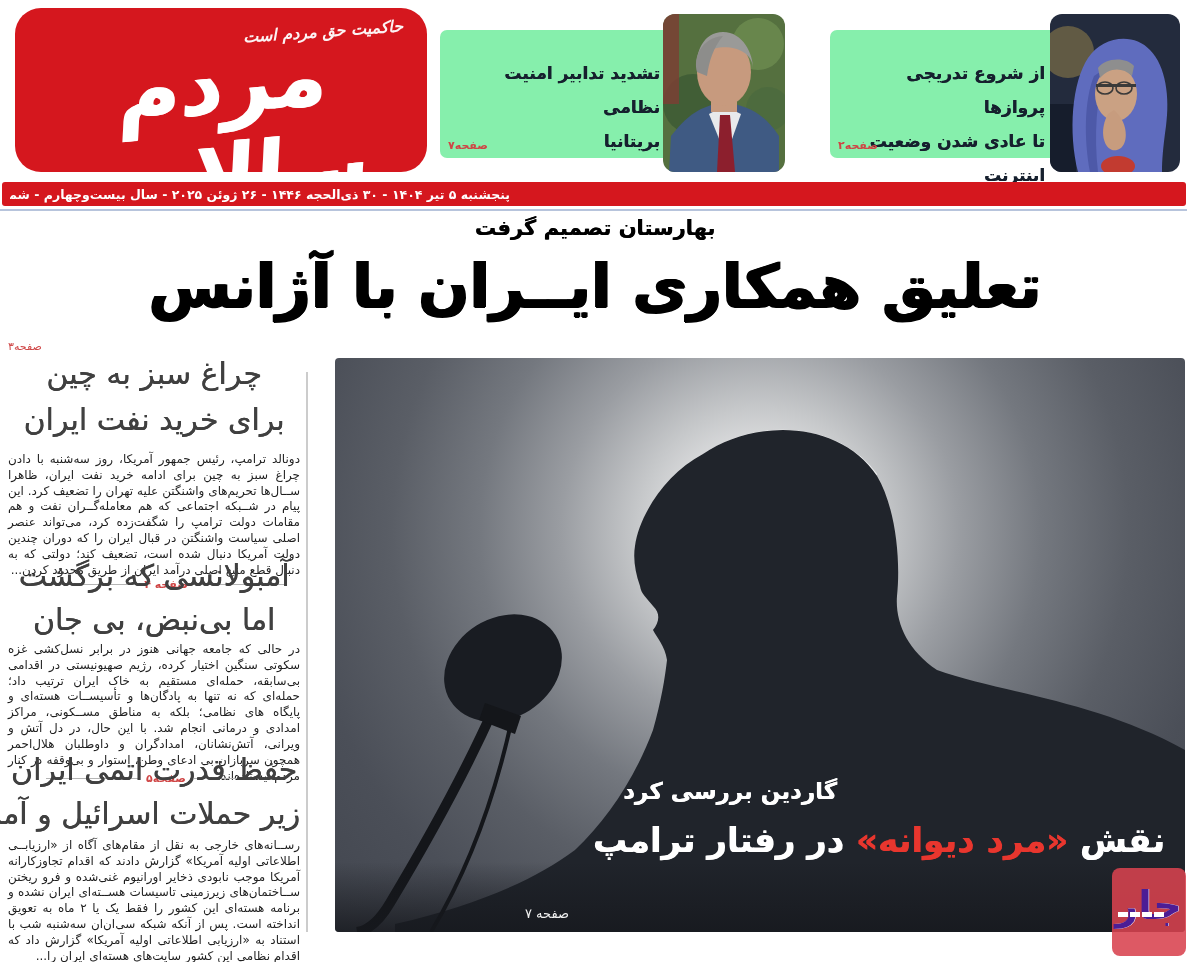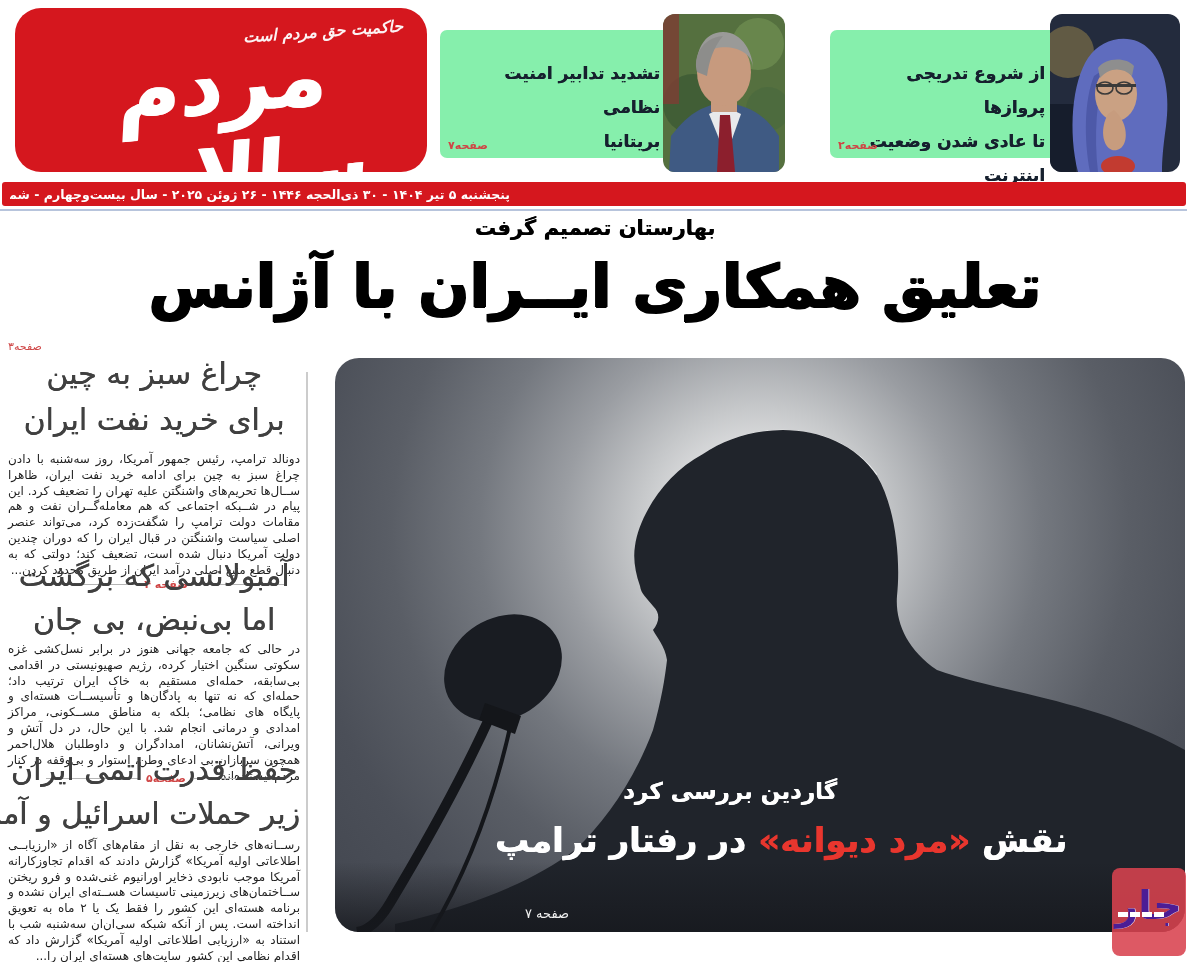--- a/index.html
+++ b/index.html
@@ -47,29 +47,29 @@
   .pg-label{position:absolute;font-size:11px;font-weight:normal;color:#cf4545;}
   .art-title{position:absolute;left:0;width:292px;text-align:center;font-size:30px;font-weight:normal;
             color:#404040;text-shadow:.4px 0 0 #404040;white-space:nowrap;}
   .art-body{position:absolute;left:0;width:292px;font-size:12px;line-height:1.32;color:#1f1f1f;
             text-align:justify;direction:rtl;}
   .art-sep{position:absolute;left:12px;width:292px;display:flex;align-items:center;gap:8px;padding:0 26px;box-sizing:border-box;margin-top:34px;}
   .art-sep .sep-line{flex:1;height:1px;background:#b5b5b5;}
   .art-sep .sep-page{font-size:11px;font-weight:bold;color:#cf4545;white-space:nowrap;}
 
   
-  .main-photo{position:absolute;left:335px;top:358px;width:850px;height:574px;border-radius:24px;overflow:hidden;
+  .main-photo{position:absolute;left:335px;top:358px;width:850px;height:574px;border-radius:4px;overflow:hidden;
             background:radial-gradient(circle at 50% 30%, #fdfdfd 0%, #ededee 9%, #c6c8ca 21%,
             #9a9da2 34%, #74787f 48%, #5a5e66 63%, #4b4f58 79%, #42464f 100%);}
   .main-photo .bottom-shade{position:absolute;left:0;right:0;bottom:0;height:70px;
             background:linear-gradient(transparent, rgba(22,24,29,.8));}
   .cap-kicker{position:absolute;left:0;top:420px;width:790px;text-align:center;color:#fff;
             font-size:23px;font-weight:bold;text-shadow:.4px 0 0 #fff;}
-  .cap-main{position:absolute;left:0;top:462px;width:830px;text-align:center;color:#fff;
-            font-size:34px;font-weight:bold;text-shadow:.6px 0 0 currentColor;margin-left:31px;}
+  .cap-main{position:absolute;left:0;top:462px;width:830px;text-align:right;color:#fff;
+            font-size:34px;font-weight:bold;text-shadow:.6px 0 0 currentColor;}
   .cap-main .hl{color:#e8362e;}
   .cap-page{position:absolute;left:190px;top:548px;color:#f0f0f0;font-size:13px;}
   .watermark{position:absolute;left:1112px;top:868px;width:74px;height:88px;
             background:rgba(216,66,78,.88);border-radius:8px;overflow:hidden;}
   .watermark .wm-text{position:absolute;right:4px;top:14px;color:#4c1d95;font-size:40px;font-weight:bold;
             white-space:nowrap;text-shadow:.5px 0 0 #fff;}
   .watermark .wm-dash{position:absolute;left:6px;top:44px;width:46px;border-top:5px dashed #fff;}
 </style>
 </head>
 <body>

